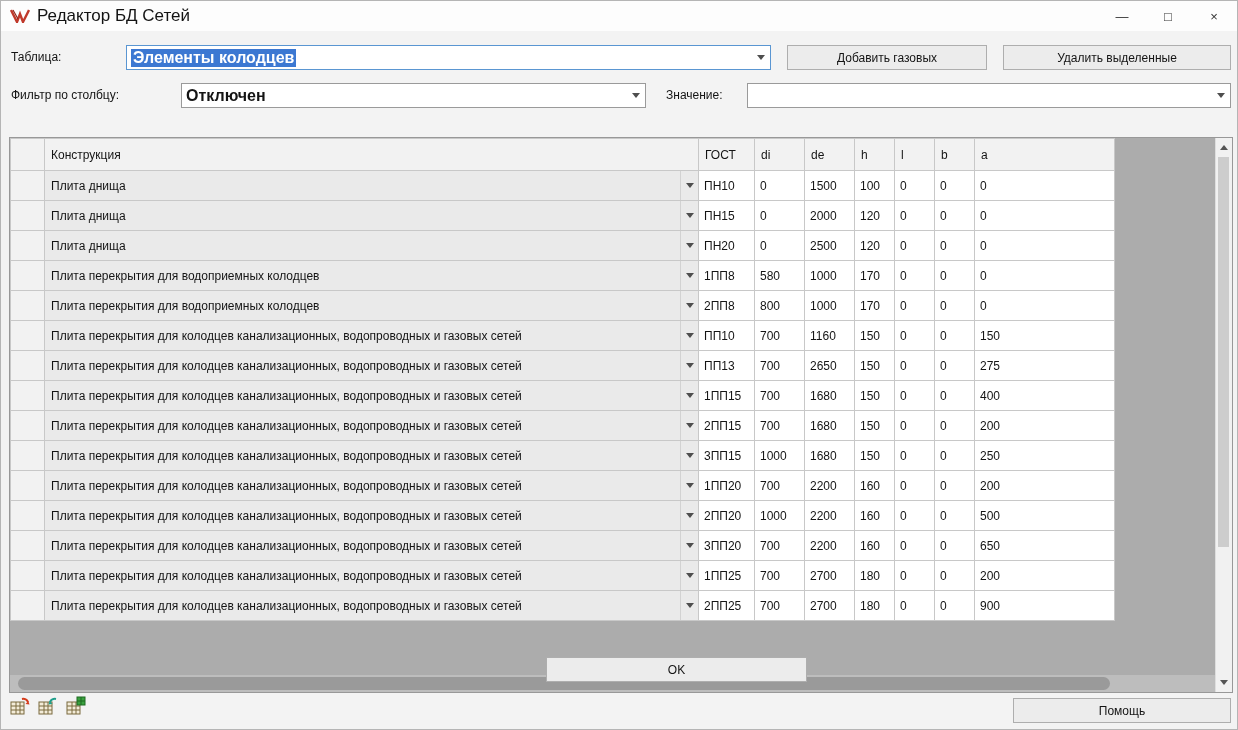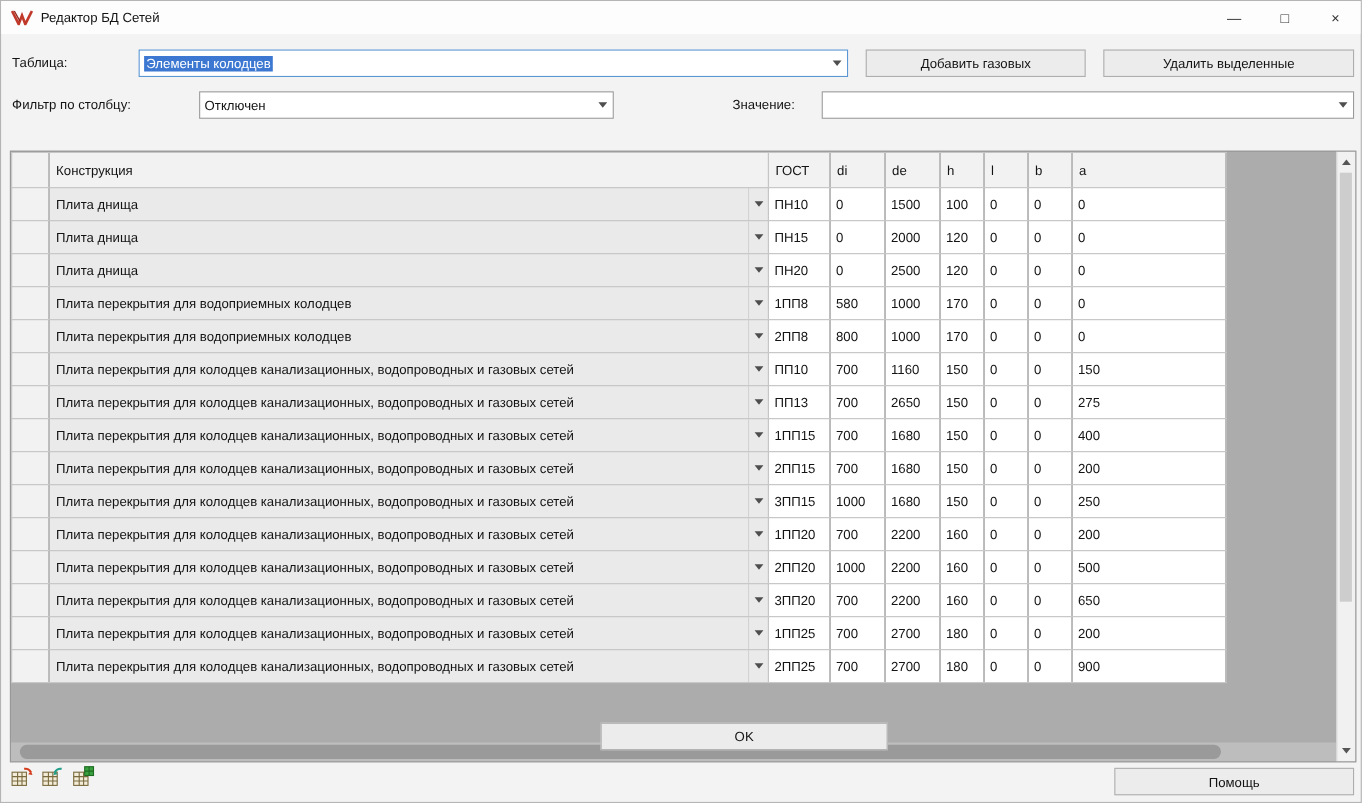--- a/index.html
+++ b/index.html
@@ -2,29 +2,29 @@
 <html><head>
 <meta charset="utf-8">
 <style>
   * { box-sizing: border-box; margin: 0; padding: 0; }
   body { margin: 0; background: #d8d8d8; font-family: "Liberation Sans", "DejaVu Sans", sans-serif; }
   .window { position: relative; width: 1238px; height: 730px; background: #f3f3f3; border: 1px solid #b5b5b5; overflow: hidden; }
 
   
   .titlebar { position: absolute; top: 0; left: 0; right: 0; height: 30px; background: #fdfdfd; display: flex; align-items: center; }
   .app-icon { width: 20px; height: 14px; margin: 0 7px 0 9px; flex: 0 0 auto; }
-  .window-title { font-size: 12px; color: #141414; }
+  .window-title { font-size: 17px; color: #141414; }
   .win-controls { margin-left: auto; display: flex; height: 100%; }
   .win-btn { width: 46px; height: 100%; display: flex; align-items: center; justify-content: center; font-size: 13px; color: #333; cursor: default; }
 
   
   .field-label { position: absolute; font-size: 12px; color: #141414; height: 25px; line-height: 25px; white-space: nowrap; }
   .combo { position: absolute; height: 25px; background: #fff; border: 1px solid #9a9a9a; display: flex; align-items: center; }
   .combo.focused { border-color: #5a96d2; }
-  .combo-text { font-size: 12px; color: #141414; padding-left: 4px; white-space: nowrap; overflow: hidden; flex: 1; }
+  .combo-text { font-size: 16px; color: #141414; padding-left: 4px; white-space: nowrap; overflow: hidden; flex: 1; font-weight: bold; }
   .combo-text .hl { background: #3c78d2; color: #fff; padding: 1px 2px; }
   .chev-box { width: 19px; display: flex; align-items: center; justify-content: center; flex: 0 0 auto; }
   .chev { width: 0; height: 0; border-left: 4px solid transparent; border-right: 4px solid transparent; border-top: 5px solid #4e4e4e; }
   .btn { position: absolute; height: 25px; background: #ececec; border: 1px solid #aeaeae; font-size: 12px; color: #141414; display: flex; align-items: center; justify-content: center; cursor: default; white-space: nowrap; }
 
   
   .grid-wrap { position: absolute; top: 136px; left: 8px; width: 1224px; height: 556px; background: #acacac; border: 1px solid #989898; }
   .grid-viewport { position: absolute; top: 0; left: 0; right: 17px; bottom: 17px; overflow: hidden; }
   table.grid { border-collapse: collapse; table-layout: fixed; width: 1104px; }
   .grid th, .grid td { border: 1px solid #c8c8c8; font-size: 12px; font-weight: normal; white-space: nowrap; overflow: hidden; }
@@ -73,21 +73,21 @@
   <div class="combo focused" style="left:125px; top:44px; width:645px;">
     <span class="combo-text"><span class="hl">Элементы колодцев</span></span>
     <span class="chev-box">
         <i class="chev"></i>
       </span>
   </div>
   <div class="btn" style="left:786px; top:44px; width:200px;">Добавить газовых</div>
   <div class="btn" style="left:1002px; top:44px; width:228px;">Удалить выделенные</div>
 
   <span class="field-label" style="left:10px; top:82px;">Фильтр по столбцу:</span>
-  <div class="combo" style="left:180px; top:82px; width:377px;">
+  <div class="combo" style="left:180px; top:82px; width:465px;">
     <span class="combo-text">Отключен</span>
     <span class="chev-box">
         <i class="chev"></i>
       </span>
   </div>
   <span class="field-label" style="left:665px; top:82px;">Значение:</span>
   <div class="combo" style="left:746px; top:82px; width:484px;">
     <span class="combo-text"></span>
     <span class="chev-box">
         <i class="chev"></i>

